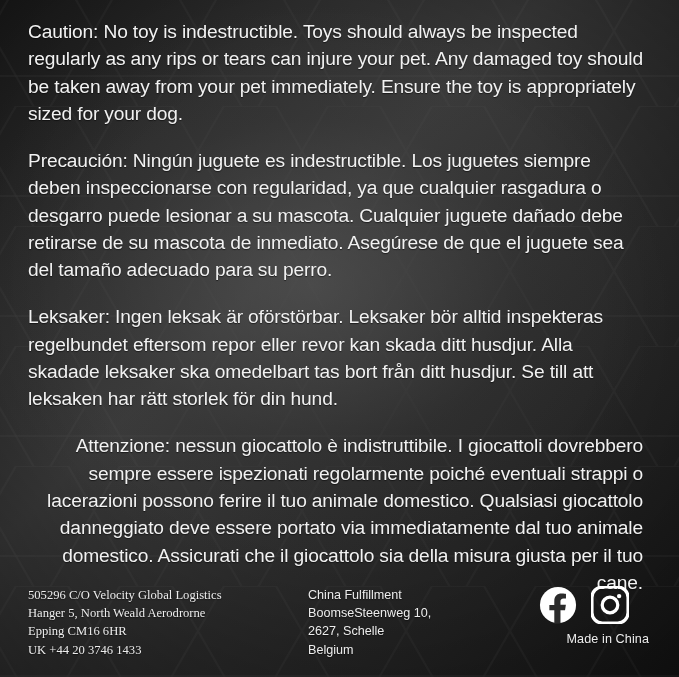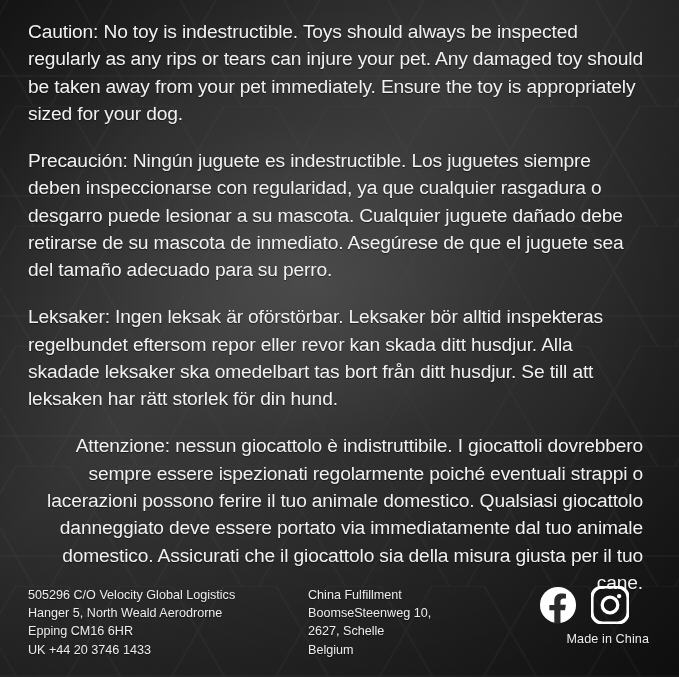--- a/index.html
+++ b/index.html
@@ -69,21 +69,21 @@
     display: flex;
     gap: 30px;
   }
   .addr {
     font-size: 12.6px;
     line-height: 1.46;
     color: #ededed;
     text-shadow: 0 1px 1px rgba(0,0,0,0.5);
     white-space: pre-line;
   }
-  .addr.col1 { width: 250px; }
+  .addr.col1 { width: 250px; font-family: Liberation Serif, serif; }
   .addr.col2 { width: 160px; }
   #brandblock {
     display: flex;
     flex-direction: column;
     align-items: center;
     padding-right: 8px;
   }
   #social {
     display: flex;
     gap: 14px;

